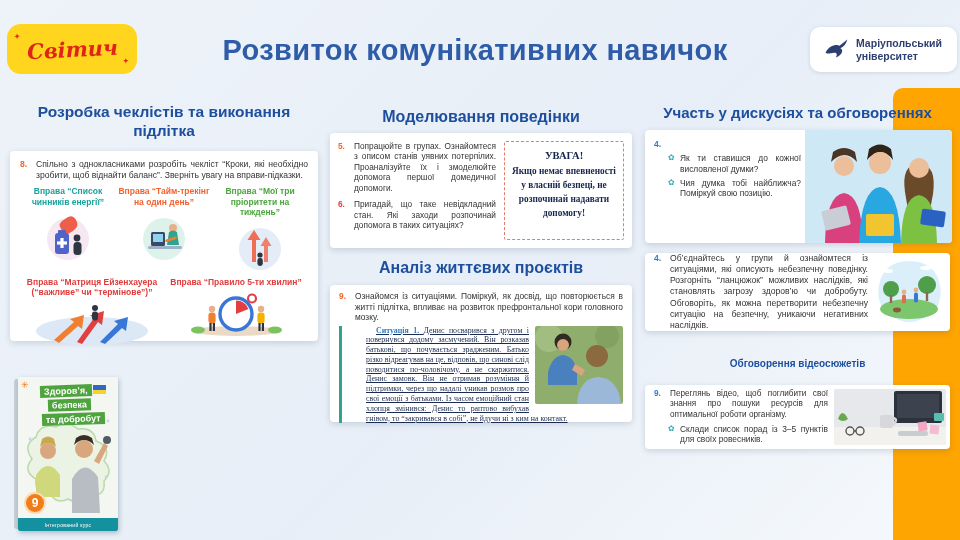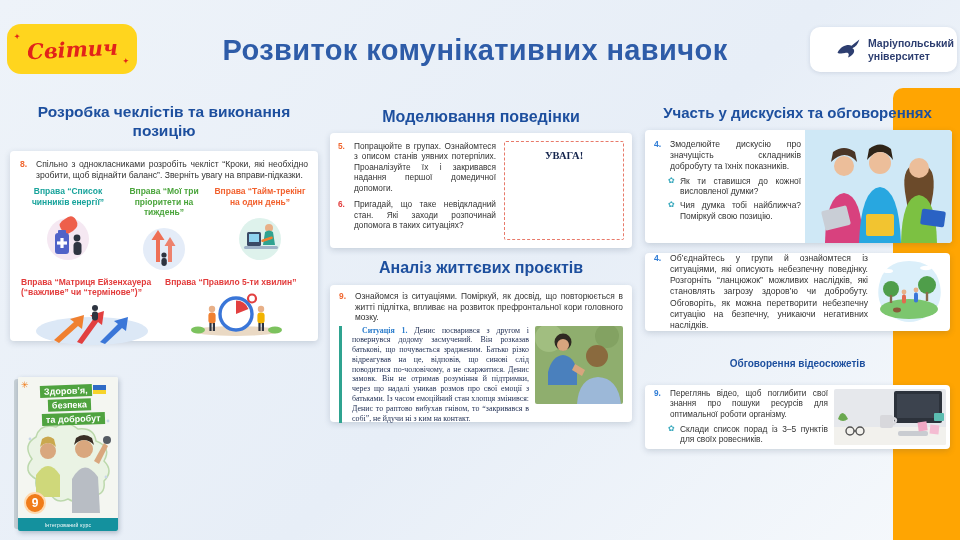--- a/index.html
+++ b/index.html
@@ -12,42 +12,42 @@
   
   .logo-yellow{left:7px;top:24px;width:130px;height:50px;background:#ffd51e;border-radius:14px;
     display:flex;align-items:center;justify-content:center;}
   .brand{font-family:"DejaVu Serif","Liberation Serif",serif;font-style:italic;font-weight:bold;
     color:#e2231a;font-size:21px;transform:rotate(-3deg);position:relative;}
   .brand .star{position:absolute;font-size:7px;font-style:normal;color:#e2231a;}
   .star.s1{top:-8px;left:-12px;} .star.s2{bottom:-6px;right:-10px;}
   .slide-title{left:140px;top:34px;width:670px;text-align:center;font-size:29px;font-weight:800;
     color:#2e5ca8;letter-spacing:.4px;}
   .uni-box{left:810px;top:27px;width:147px;height:45px;background:#fff;border-radius:10px;
-    box-shadow:0 1px 4px rgba(50,70,110,.15);display:flex;align-items:center;padding-left:24px;box-sizing:border-box;gap:6px;}
+    box-shadow:0 1px 4px rgba(50,70,110,.15);display:flex;align-items:center;padding-left:12px;box-sizing:border-box;gap:6px;}
   .uni-text{font-size:10.5px;line-height:1.2;color:#2d3e70;font-weight:600;}
   
   .orange-bar{left:893px;top:88px;width:67px;height:452px;background:#ffa502;border-top-left-radius:10px;}
   
   .card{position:absolute;background:#fff;border-radius:4px;box-shadow:0 2px 6px rgba(40,60,90,.18);box-sizing:border-box;}
   .col-head{position:absolute;text-align:center;font-weight:bold;color:#1d4f9e;line-height:1.25;}
   .item{display:flex;gap:3px;font-size:8.6px;line-height:1.3;text-align:justify;}
   .num{font-weight:bold;flex:0 0 13px;text-align:left;}
   .n-orange{color:#f0662f;} .n-red{color:#e23b3b;} .n-blue{color:#2e7cd6;}
   .bullet{display:flex;gap:3px;margin-left:14px;margin-top:3px;font-size:8.4px;line-height:1.28;text-align:justify;}
   .flower{color:#3aa9bd;font-size:8px;flex:0 0 9px;}
   
   .left-head{left:10px;top:102px;width:308px;font-size:15.5px;}
   .left-card{left:10px;top:151px;width:308px;height:190px;padding:8px 10px;}
   .ex-row1{display:flex;justify-content:center;margin-top:5px;}
   .ex{width:96px;text-align:center;}
   .ex-label{font-size:8.5px;font-weight:bold;line-height:1.2;}
   .c-teal{color:#18a39b;} .c-orange{color:#f2612e;} .c-green{color:#4ba53c;} .c-red{color:#e23b3b;}
   .ex-art{height:52px;margin-top:3px;display:flex;justify-content:center;align-items:flex-end;}
   .ex-row2{display:flex;justify-content:space-around;margin-top:5px;}
-  .ex2{width:142px;}
+  .ex2{width:142px;text-align:center;}
   .ex2 .ex-art{height:46px;}
   
   .book{left:14px;top:377px;width:104px;height:154px;}
   .book-spine{position:absolute;left:0;top:2px;bottom:2px;width:6px;background:#c7d0d6;border-radius:3px 0 0 3px;}
   .book-cover{position:absolute;left:4px;top:0;right:0;bottom:0;background:#fbfcfa;border-radius:2px;
     box-shadow:1px 2px 5px rgba(40,60,90,.3);overflow:hidden;}
   .bc-chip{position:absolute;background:#4fa33f;color:#fff;font-weight:bold;font-size:9px;padding:1px 4px;transform:rotate(-2deg);white-space:nowrap;}
   .bc-flag{position:absolute;right:12px;top:8px;width:13px;height:9px;}
   .bc-flag .b{height:50%;background:#2f6bc6;} .bc-flag .y{height:50%;background:#f6d32a;}
   .bc-logo{position:absolute;left:3px;top:3px;color:#f07c1a;font-size:9px;}
@@ -61,22 +61,22 @@
   .mid-items{width:158px;}
   .mid-items .item{font-size:8.3px;line-height:1.26;}
   .mid-items .item + .item{margin-top:6px;}
   .warning-box{flex:1;border:1.5px dashed #e87a6a;border-radius:2px;padding:8px 6px;text-align:center;
     font-family:"Liberation Serif","DejaVu Serif",serif;color:#15254d;align-self:stretch;}
   .warning-title{font-size:10.5px;font-weight:bold;margin-bottom:4px;}
   .warning-text{font-size:9.3px;font-weight:bold;line-height:1.5;}
   .mid-head2{left:330px;top:258px;width:302px;font-size:16px;}
   .mid-card2{left:330px;top:285px;width:302px;height:137px;padding:6px 9px;}
   .mid-card2 .item{font-size:8.4px;line-height:1.25;}
-  .situation{margin-top:3px;border-left:3px solid #2fa390;padding-left:10px;
-    font-family:"Liberation Serif","DejaVu Serif",serif;font-size:7.9px;line-height:1.24;color:#1c2b50;text-align:justify;}
+  .situation{margin-top:3px;border-left:3px solid #2fa390;padding-left:24px;
+    font-family:"Liberation Serif","DejaVu Serif",serif;font-size:7.9px;line-height:1.24;color:#1c2b50;text-align:justify;text-decoration:underline;}
   .situation .photo{float:right;width:88px;height:78px;margin:0 0 3px 6px;border-radius:2px;overflow:hidden;}
   .sit-label{color:#2a7ccc;font-weight:bold;}
   .sit-indent{text-indent:10px;}
   
   .right-head1{left:645px;top:104px;width:305px;font-size:15px;}
   .right-card1{left:645px;top:130px;width:307px;height:113px;display:flex;}
   .r1-text{width:160px;padding:9px 4px 8px 9px;box-sizing:border-box;}
   .r1-photo{flex:1;border-radius:0 4px 4px 0;overflow:hidden;}
   .right-card2{left:645px;top:253px;width:305px;height:78px;display:flex;align-items:center;}
   .r2-text{flex:1;padding:8px 4px 8px 9px;}
@@ -106,21 +106,21 @@
     <svg width="28" height="28" viewBox="0 0 32 32">
         <path d="M4 19 C8 11 16 9 20 11 L29 4 C27 10 25 12 21 14 C25 16 23 22 16 24.5 C18 20.5 16.5 18.5 12.5 19.5 C8.5 20.5 5 20 4 19 Z" fill="#2d3e70"></path>
       </svg>
   </span>
   <div class="uni-text">
     <div>Маріупольський</div>
     <div>університет</div>
   </div>
 </div>
 
-<div class="col-head left-head">Розробка чеклістів та виконання позицію</div>
+<div class="col-head left-head">Розробка чеклістів та виконання підлітка</div>
 <div class="card left-card">
   <div class="item">
     <span class="num n-orange">8.</span>
     <span>Спільно з однокласниками розробіть чекліст “Кроки, які необхідно зробити, щоб віднайти баланс”. Зверніть увагу на вправи-підказки.</span>
   </div>
   <div class="ex-row1">
     <div class="ex">
       <div class="ex-label c-teal">Вправа “Список чинників енергії”</div>
       <div class="ex-art">
         <svg width="50" height="50" viewBox="0 0 50 50">
@@ -129,42 +129,42 @@
           <rect x="12" y="21" width="14" height="21" rx="3" fill="#5063c8"></rect>
           <rect x="15" y="18" width="8" height="4" rx="1" fill="#5063c8"></rect>
           <rect x="17.4" y="26" width="3.2" height="10" fill="#fff"></rect>
           <rect x="14" y="29.4" width="10" height="3.2" fill="#fff"></rect>
           <circle cx="34" cy="26" r="3.4" fill="#2e3440"></circle>
           <rect x="30.5" y="30" width="8" height="13" rx="3.5" fill="#2e3440"></rect>
         </svg>
       </div>
     </div>
     <div class="ex">
-      <div class="ex-label c-green">Вправа “Мої три пріоритети на тиждень”</div>
-      <div class="ex-art">
-        <svg width="50" height="50" viewBox="0 0 50 50">
-          <circle cx="25" cy="27" r="21" fill="#e4ecf8"></circle>
-          <path d="M17 40 L17 18 L12.5 18 L19 8 L25.5 18 L21 18 L21 40 Z" fill="#ee6f55"></path>
-          <path d="M29 40 L29 24 L25.5 24 L31 15 L36.5 24 L33 24 L33 40 Z" fill="#ee6f55" opacity=".85"></path>
-          <circle cx="25" cy="33" r="2.6" fill="#2e3440"></circle>
-          <rect x="22.4" y="36" width="5.4" height="8" rx="2.4" fill="#2e3440"></rect>
-        </svg>
-      </div>
-    </div>
-    <div class="ex">
       <div class="ex-label c-orange">Вправа “Тайм-трекінг на один день”</div>
       <div class="ex-art">
         <svg width="52" height="50" viewBox="0 0 52 50">
           <circle cx="26" cy="27" r="21" fill="#def2ec"></circle>
           <rect x="10" y="34" width="34" height="3" rx="1.5" fill="#9fb3c8"></rect>
           <rect x="13" y="20" width="14" height="14" rx="1.5" fill="#3a4a66"></rect>
           <rect x="15" y="22" width="10" height="8" fill="#8fd3ef"></rect>
           <circle cx="35" cy="16" r="4" fill="#e8b088"></circle>
           <path d="M31 20 q4 -3 8 0 l2 13 -12 0 z" fill="#2fa390"></path>
           <rect x="27" y="26" width="12" height="2.6" rx="1.3" transform="rotate(-18 33 27)" fill="#f08030"></rect>
+        </svg>
+      </div>
+    </div>
+    <div class="ex">
+      <div class="ex-label c-green">Вправа “Мої три пріоритети на тиждень”</div>
+      <div class="ex-art">
+        <svg width="50" height="50" viewBox="0 0 50 50">
+          <circle cx="25" cy="27" r="21" fill="#e4ecf8"></circle>
+          <path d="M17 40 L17 18 L12.5 18 L19 8 L25.5 18 L21 18 L21 40 Z" fill="#ee6f55"></path>
+          <path d="M29 40 L29 24 L25.5 24 L31 15 L36.5 24 L33 24 L33 40 Z" fill="#ee6f55" opacity=".85"></path>
+          <circle cx="25" cy="33" r="2.6" fill="#2e3440"></circle>
+          <rect x="22.4" y="36" width="5.4" height="8" rx="2.4" fill="#2e3440"></rect>
         </svg>
       </div>
     </div>
   </div>
   <div class="ex-row2">
     <div class="ex2">
       <div class="ex-label c-red">Вправа “Матриця Ейзенхауера (“важливе” чи “термінове”)”</div>
       <div class="ex-art">
         <svg width="120" height="44" viewBox="0 0 120 44">
           <ellipse cx="60" cy="29" rx="56" ry="14" fill="#dce8f6"></ellipse>
@@ -232,29 +232,30 @@
     <div class="bc-grade">9</div>
     <div class="bc-band">Інтегрований курс</div>
   </div>
 </div>
 
 <div class="col-head mid-head1">Моделювання поведінки</div>
 <div class="card mid-card1">
   <div class="mid-items">
     <div class="item">
       <span class="num n-orange">5.</span>
-      <span>Попрацюйте в групах. Ознайомтеся з описом станів уявних потерпілих. Проаналізуйте їх і закривався надання першої домедичної допомоги.</span>
+      <span>Попрацюйте в групах. Ознайомтеся з описом станів уявних потерпілих. Проаналізуйте їх і змоделюйте допомога першої домедичної допомоги.</span>
     </div>
     <div class="item">
       <span class="num n-red">6.</span>
       <span>Пригадай, що таке невідкладний стан. Які заходи розпочинай допомога в таких ситуаціях?</span>
     </div>
   </div>
   <div class="warning-box">
     <div class="warning-title">УВАГА!</div>
+    <div class="warning-text">Якщо немає впевненості у власній безпеці, не розпочинай надавати допомогу!</div>
   </div>
 </div>
 
 <div class="col-head mid-head2">Аналіз життєвих проєктів</div>
 <div class="card mid-card2">
   <div class="item">
     <span class="num n-orange">9.</span>
     <span>Ознайомся із ситуаціями. Поміркуй, як досвід, що повторюється в житті підлітка, впливає на розвиток префронтальної кори головного мозку.</span>
   </div>
   <div class="situation">
@@ -273,21 +274,20 @@
     </div>
     <p class="sit-indent" style="margin:0;"><span class="sit-label">Ситуація 1.</span> <span>Денис посварився з другом і повернувся додому засмучений. Він розказав батькові, що почувається зрадженим. Батько різко відреагував на це, відповів, що синові слід поводитися по-чоловічому, а не скаржитися. Денис замовк. Він не отримав розуміння й підтримки, через що надалі уникав розмов про свої емоції з батьками. Із часом емоційний стан хлопця змінився: Денис то раптово вибухав гнівом, то “закривався в собі”, не йдучи ні з ким на контакт.</span></p>
   </div>
 </div>
 
 <div class="col-head right-head1">Участь у дискусіях та обговореннях</div>
 <div class="card right-card1">
   <div class="r1-text">
     <div class="item">
       <span class="num n-blue">4.</span>
-      <span>Змоделюйте дискусію про значущість складників добробуту та їхніх показників.</span>
     </div>
     <div class="bullet">
       <span class="flower">✿</span>
       <span>Як ти ставишся до кожної висловленої думки?</span>
     </div>
     <div class="bullet">
       <span class="flower">✿</span>
       <span>Чия думка тобі найближча? Поміркуй свою позицію.</span>
     </div>
   </div>

